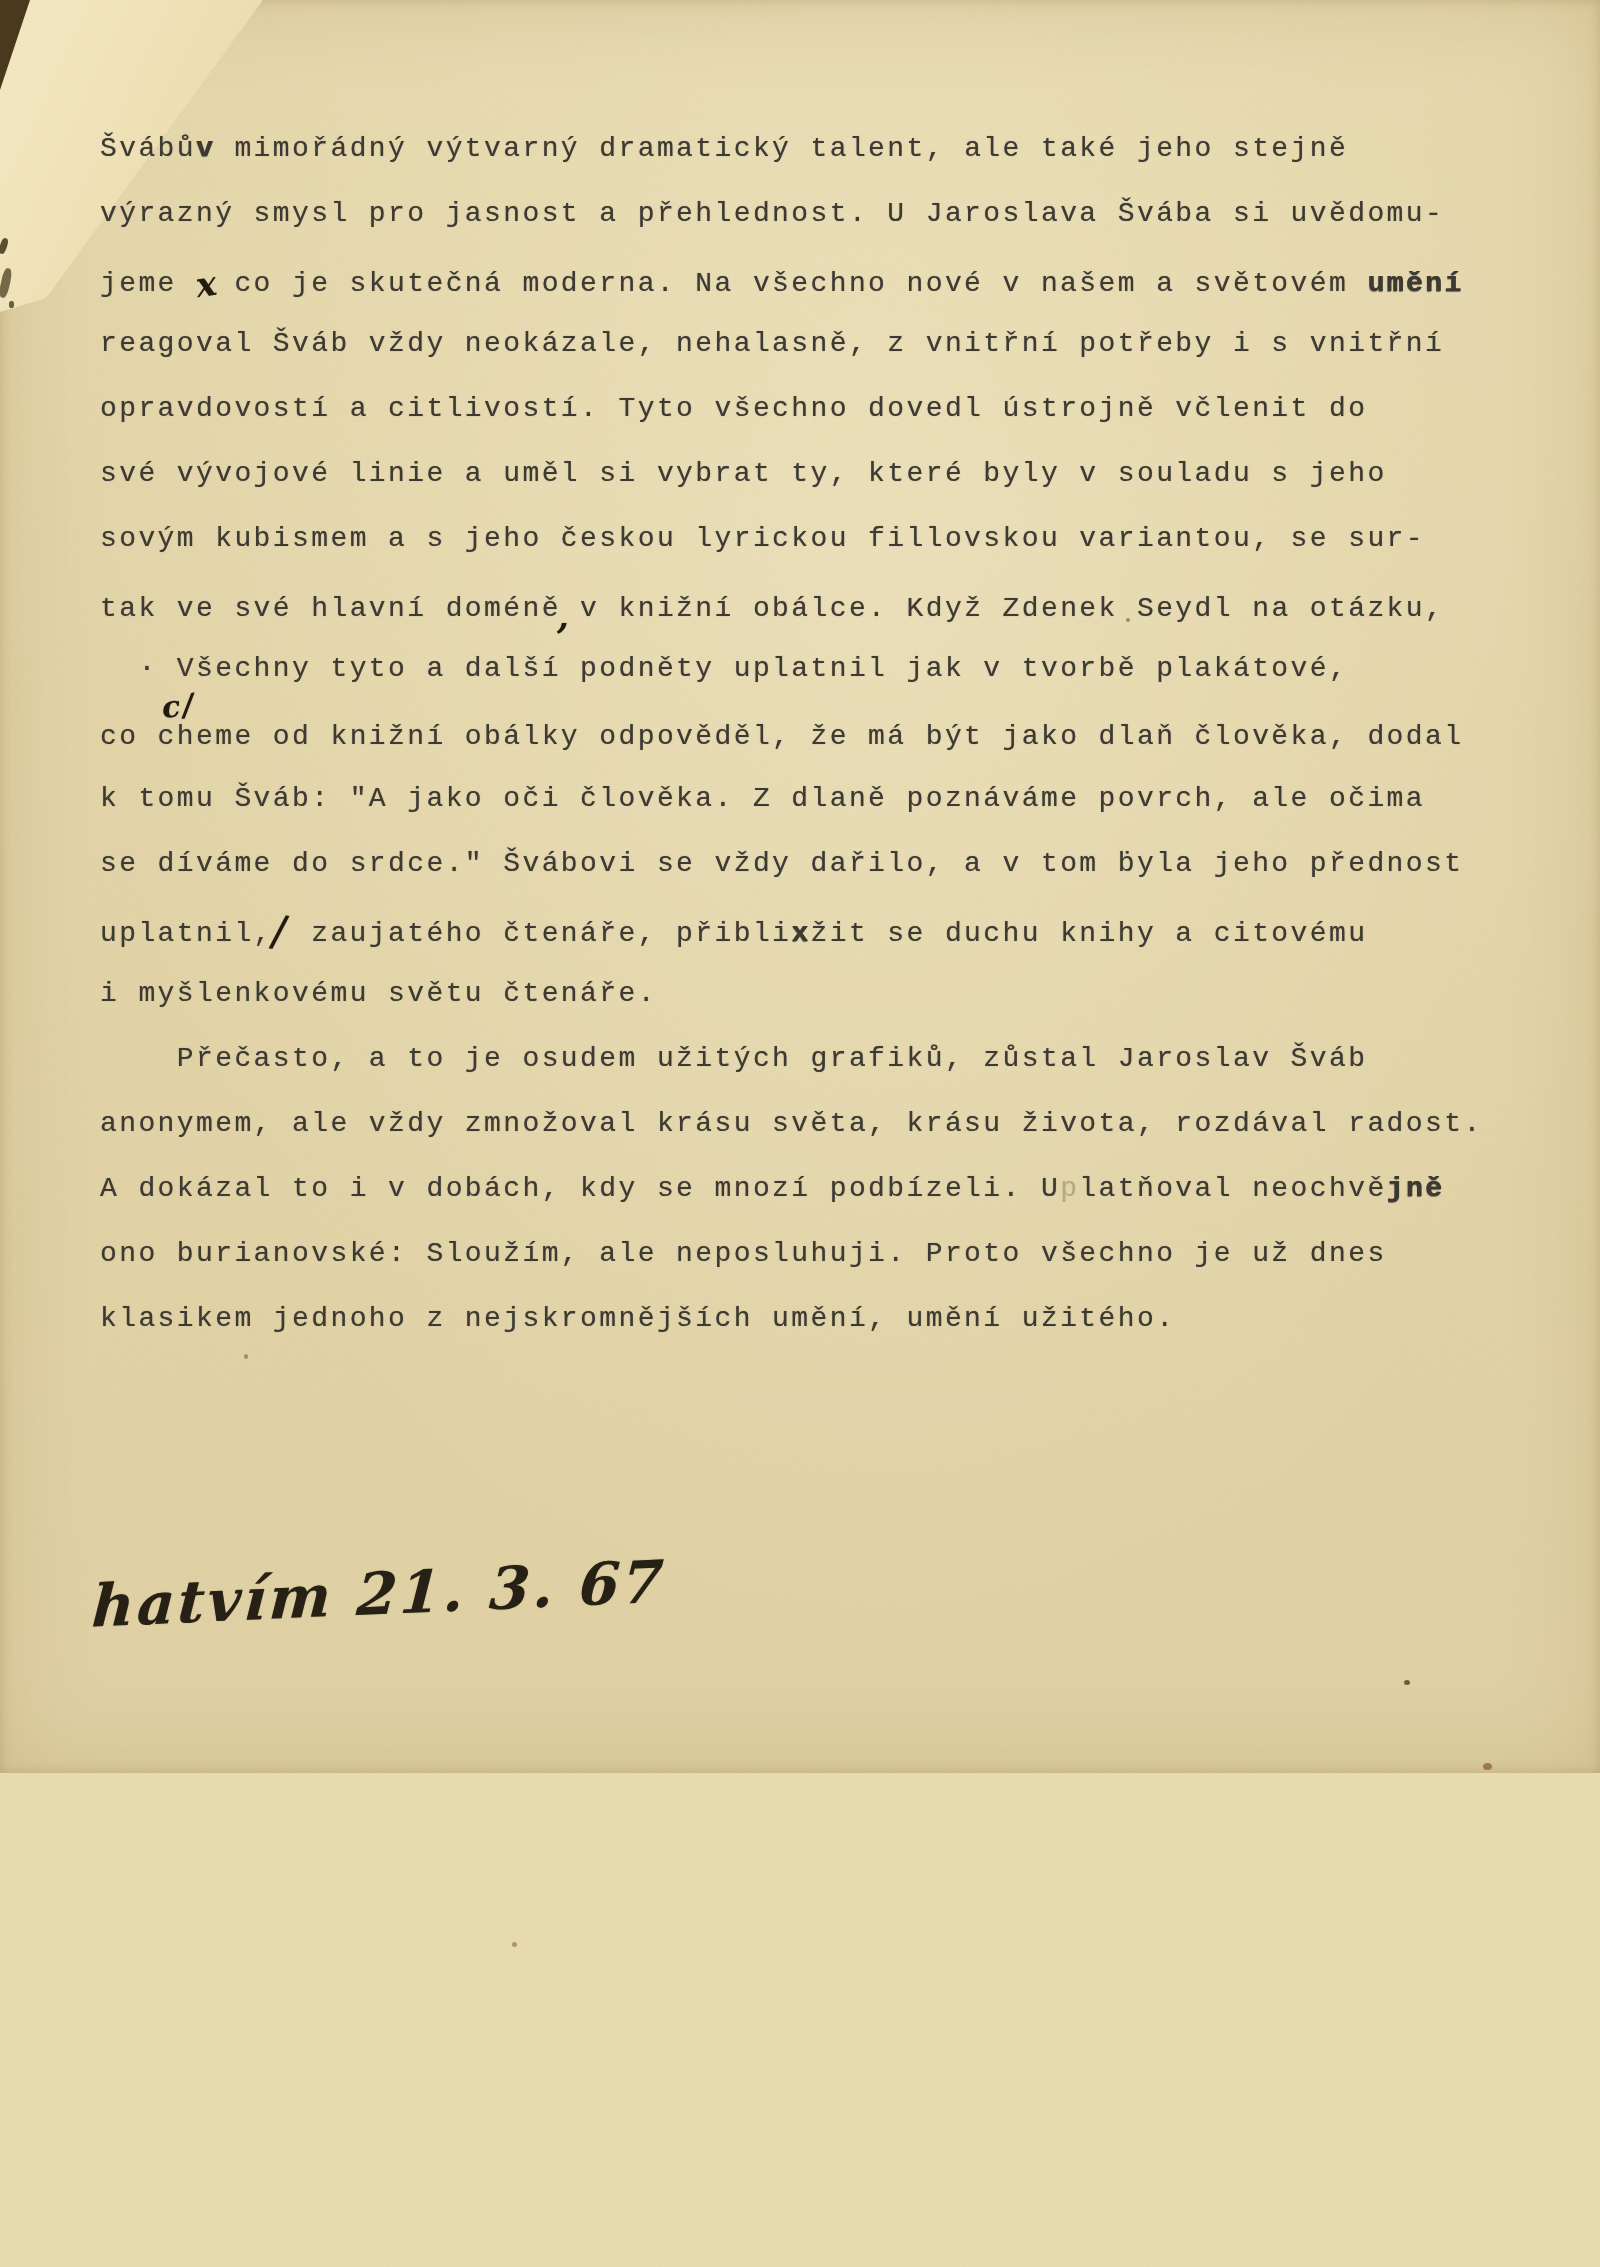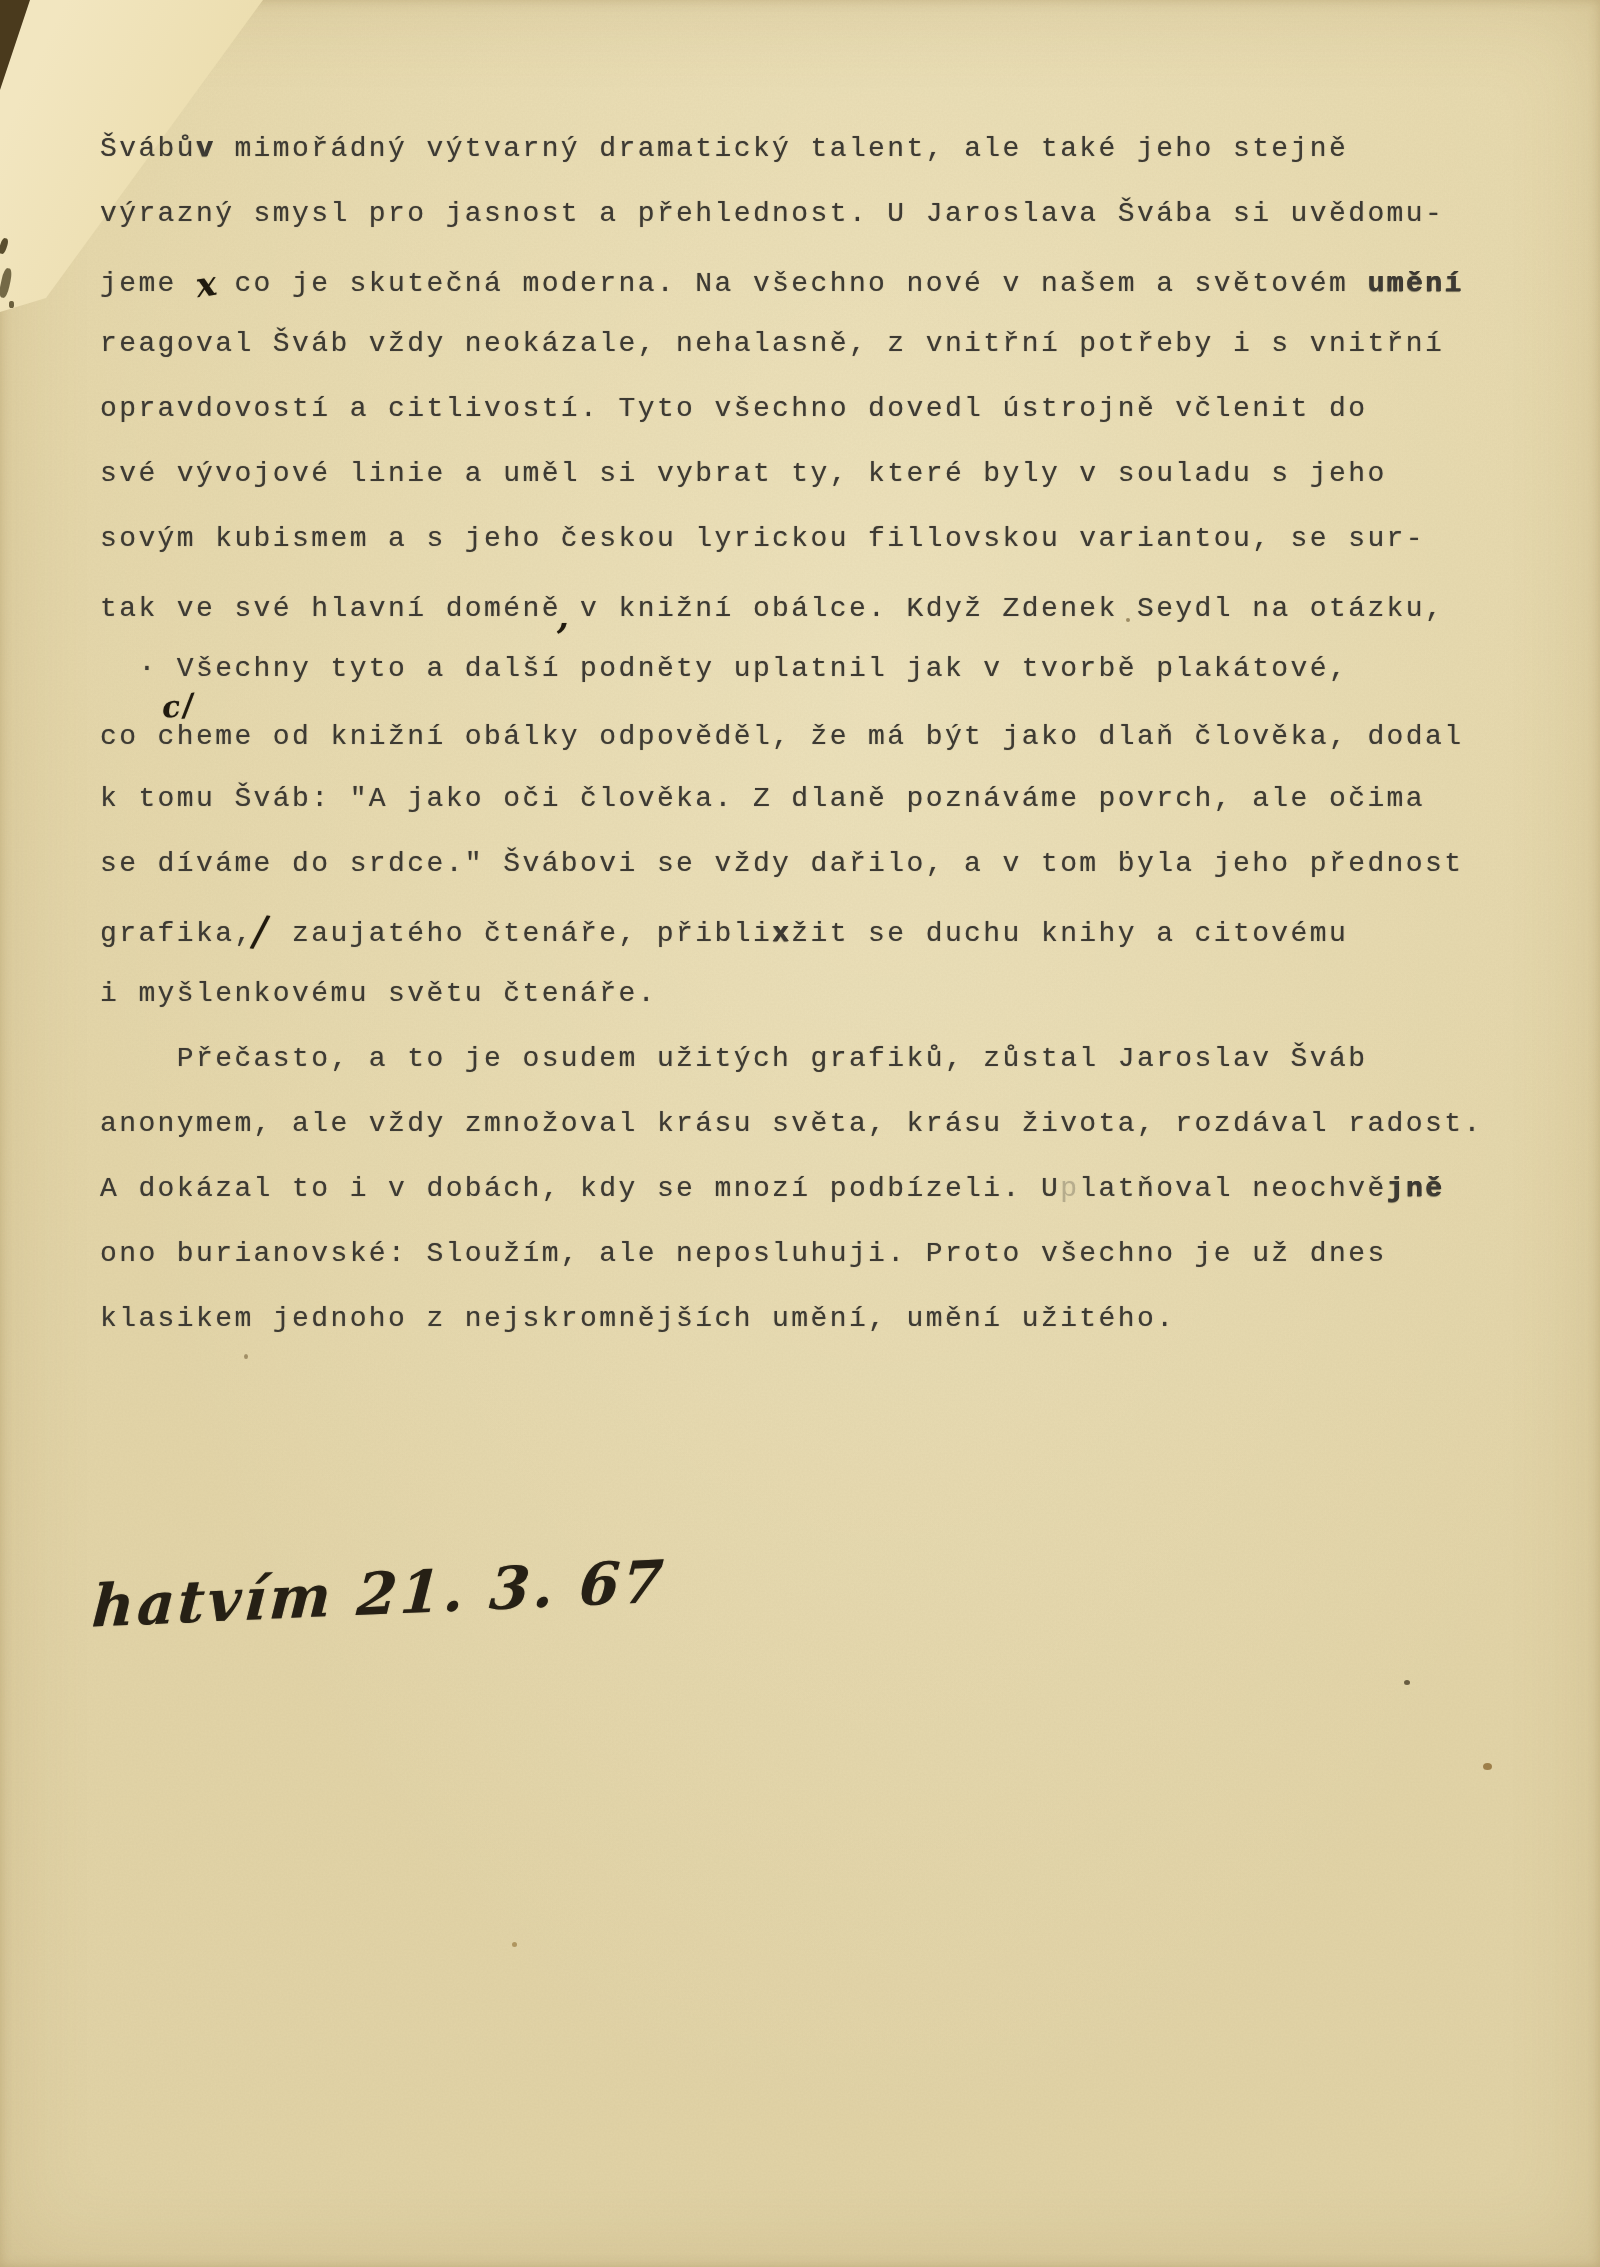--- a/index.html
+++ b/index.html
@@ -3,21 +3,21 @@
 <meta charset="utf-8">
 <style>
   html,body{margin:0;padding:0;}
   body{
     width:1600px;height:2267px;
     font-family:"Liberation Mono",monospace;
     overflow:hidden;
     background:#e9ddb2;
   }
   .page{
-    position:relative;width:1600px;height:2267px;
+    position:relative;width:1600px;height:1773px;
     background-color:#ecdfb3;
     background-image:
       radial-gradient(ellipse at 55% 30%, rgba(255,250,228,0.30), rgba(255,250,228,0) 65%),
       linear-gradient(180deg, rgba(125,98,48,0.05), rgba(125,98,48,0.10));
     box-shadow: inset 0 0 90px rgba(140,110,50,0.20), inset 0 0 12px rgba(120,90,40,0.25);
   }
   .noise{position:absolute;top:0;left:0;width:1600px;height:2267px;pointer-events:none;}
   
   .corner-back{
     position:absolute;top:0;left:0;width:120px;height:120px;
@@ -94,21 +94,21 @@
       <div class="line"><span class="sg-n">jeme </span><span class="sg-hand">x</span><span class="sg-n"> co je skutečná moderna. Na všechno nové v našem a světovém </span><span class="sg-bold">umění</span></div>
       <div class="line"><span class="sg-n">reagoval Šváb vždy neokázale, nehalasně, z vnitřní potřeby i s vnitřní</span></div>
       <div class="line"><span class="sg-n">opravdovostí a citlivostí. Tyto všechno dovedl ústrojně včlenit do</span></div>
       <div class="line"><span class="sg-n">své vývojové linie a uměl si vybrat ty, které byly v souladu s jeho</span></div>
       <div class="line"><span class="sg-n">sovým kubismem a s jeho českou lyrickou fillovskou variantou, se sur-</span></div>
       <div class="line"><span class="sg-n">tak ve své hlavní doméně</span><span class="sg-handdown">,</span><span class="sg-n"> v knižní obálce. Když Zdenek Seydl na otázku,</span></div>
       <div class="line"><span class="sg-n">  · Všechny tyto a další podněty uplatnil jak v tvorbě plakátové,</span></div>
       <div class="line"><span class="sg-n">co ch</span><span class="sg-handup">c/</span><span class="sg-n">eme od knižní obálky odpověděl, že má být jako dlaň člověka, dodal</span></div>
       <div class="line"><span class="sg-n">k tomu Šváb: "A jako oči člověka. Z dlaně poznáváme povrch, ale očima</span></div>
       <div class="line"><span class="sg-n">se díváme do srdce." Švábovi se vždy dařilo, a v tom ḃyla jeho přednost</span></div>
-      <div class="line"><span class="sg-n">grafika,</span><span class="sg-handcell">/</span><span class="sg-n"> zaujatého čtenáře, přibli</span><span class="sg-bold">x</span><span class="sg-n">žit se duchu knihy a citovému</span></div>
+      <div class="line"><span class="sg-n">uplatnil,</span><span class="sg-handcell">/</span><span class="sg-n"> zaujatého čtenáře, přibli</span><span class="sg-bold">x</span><span class="sg-n">žit se duchu knihy a citovému</span></div>
       <div class="line"><span class="sg-n">i myšlenkovému světu čtenáře.</span></div>
       <div class="line"><span class="sg-n">    Přečasto, a to je osudem užitých grafiků, zůstal Jaroslav Šváb</span></div>
       <div class="line"><span class="sg-n">anonymem, ale vždy zmnožoval krásu světa, krásu života, rozdával radost.</span></div>
       <div class="line"><span class="sg-n">A dokázal to i v dobách, kdy se mnozí podbízeli. U</span><span class="sg-faint">p</span><span class="sg-n">latňoval neochvě</span><span class="sg-bold">jně</span></div>
       <div class="line"><span class="sg-n">ono burianovské: Sloužím, ale neposluhuji. Proto všechno je už dnes</span></div>
       <div class="line"><span class="sg-n">klasikem jednoho z nejskromnějších umění, umění užitého.</span></div>
     </div>
 
   <div class="handwritten">hatvím 21. 3. 67</div>
 

